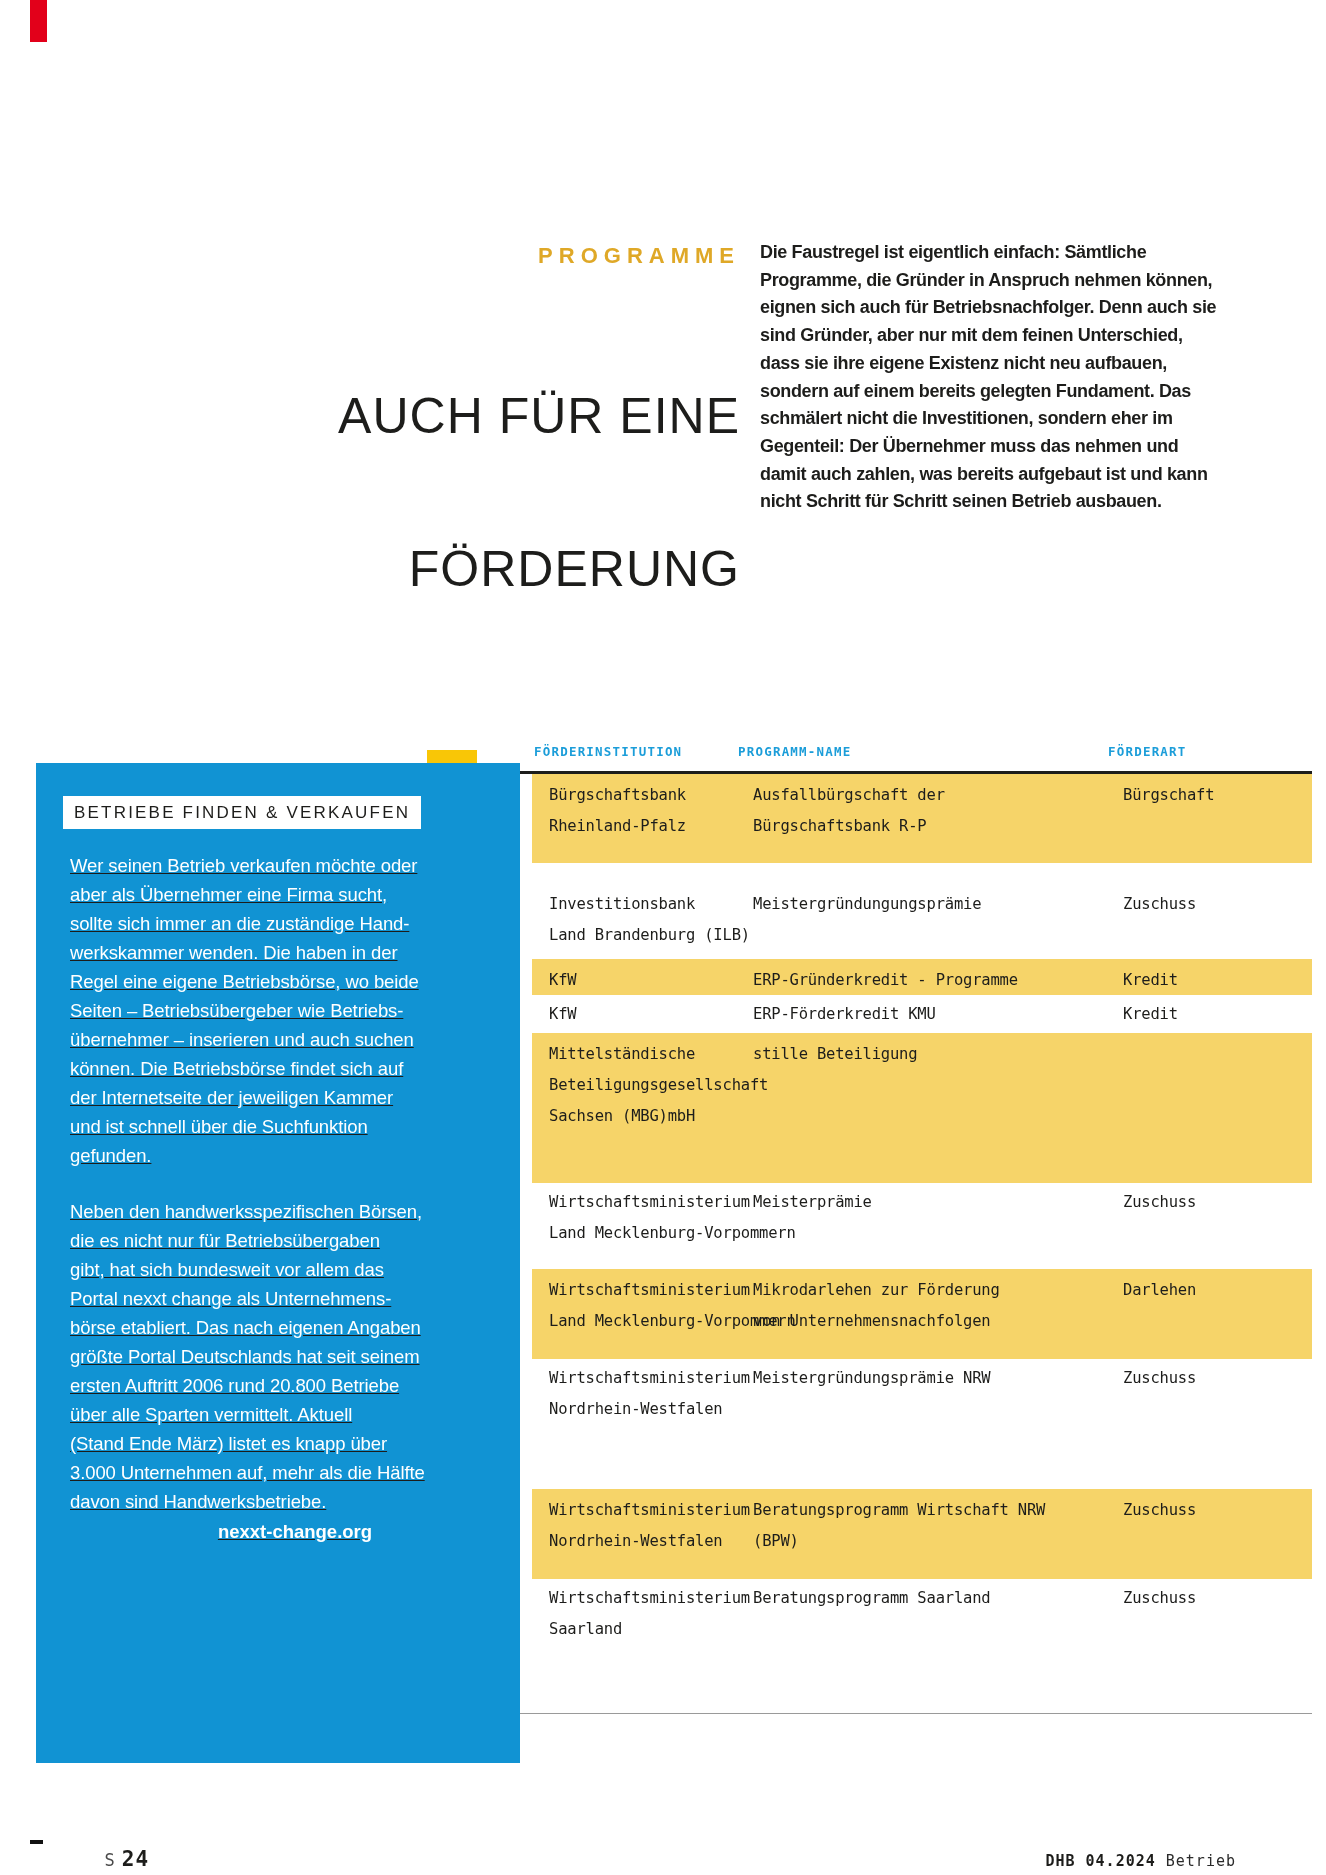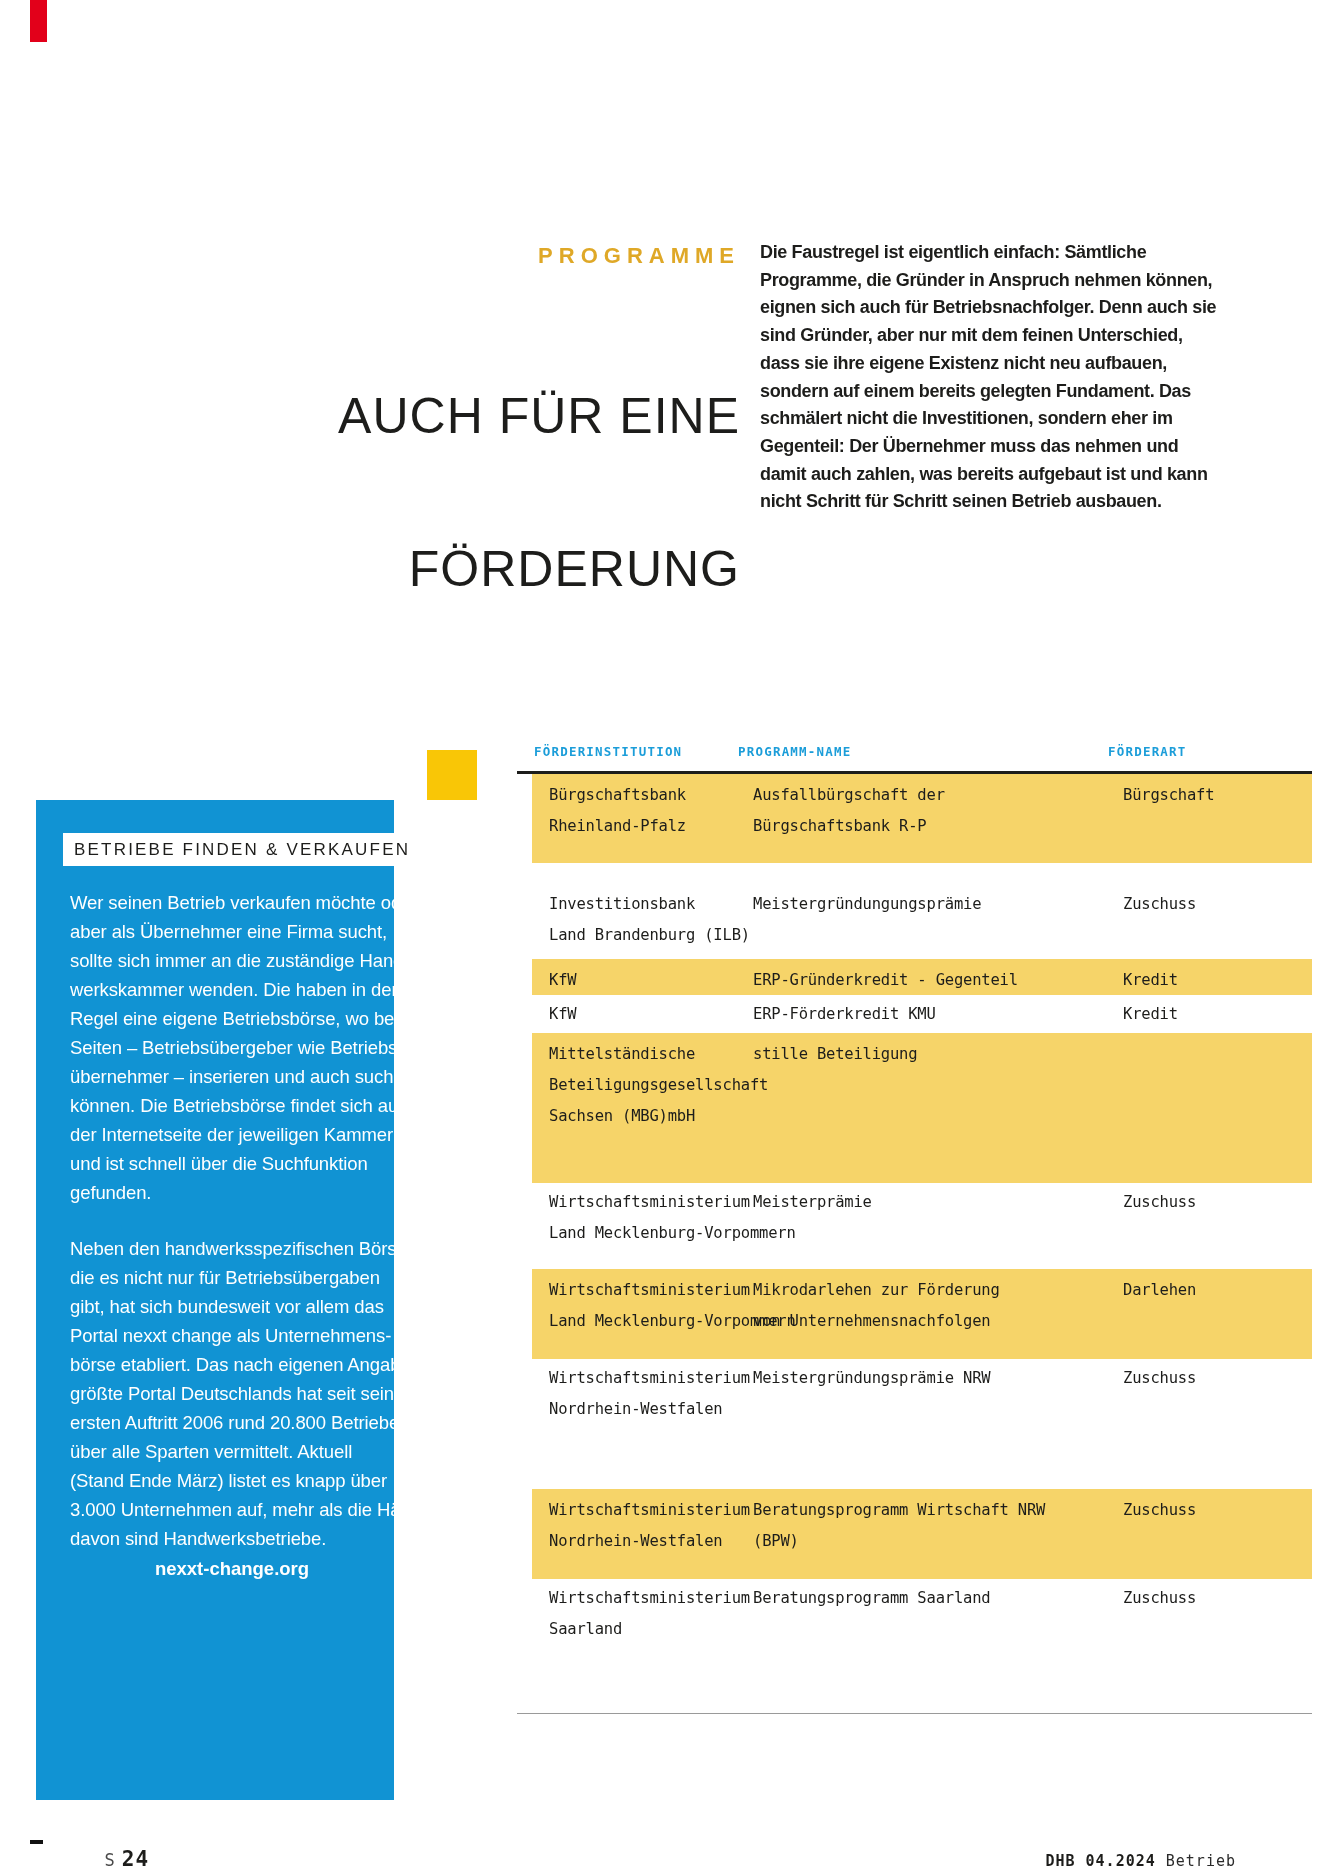--- a/index.html
+++ b/index.html
@@ -36,22 +36,22 @@
     position:absolute;left:760px;top:556px;width:482px;
     font-size:19px;line-height:30px;font-weight:400;
     letter-spacing:-0.1px;white-space:pre;
   }
 
   
   .yellow-square{position:absolute;left:427px;top:750px;width:50px;height:50px;background:#f9c606;z-index:1;}
 
   
   .infobox{
-    position:absolute;left:36px;top:800px;width:358px;height:1000px;
-    background:#1193d3;z-index:2;
+    position:absolute;left:36px;top:763px;width:484px;height:1000px;
+    background:#1193d3;z-index:2;text-decoration:underline;
   }
   .infobox-title{
     display:inline-block;margin:33px 0 0 27px;
     background:#ffffff;color:#1d1d1b;
     font-size:17px;letter-spacing:2.2px;font-weight:400;
     padding:7px 11px 6px 11px;white-space:pre;
   }
   .infobox p{
     margin:0 0 0 34px;color:#ffffff;
     font-size:18.5px;line-height:29px;letter-spacing:-0.1px;
@@ -184,21 +184,21 @@
       <div>Bürgschaft</div>
     </div>
     <div class="trow r2">
       <div>Investitionsbank
 Land Brandenburg (ILB)</div>
       <div>Meistergründungungsprämie</div>
       <div>Zuschuss</div>
     </div>
     <div class="trow hl r3">
       <div>KfW</div>
-      <div>ERP-Gründerkredit - Gegenteil</div>
+      <div>ERP-Gründerkredit - Programme</div>
       <div>Kredit</div>
     </div>
     <div class="trow r4">
       <div>KfW</div>
       <div>ERP-Förderkredit KMU</div>
       <div>Kredit</div>
     </div>
     <div class="trow hl r5">
       <div>Mittelständische
 Beteiligungsgesellschaft

